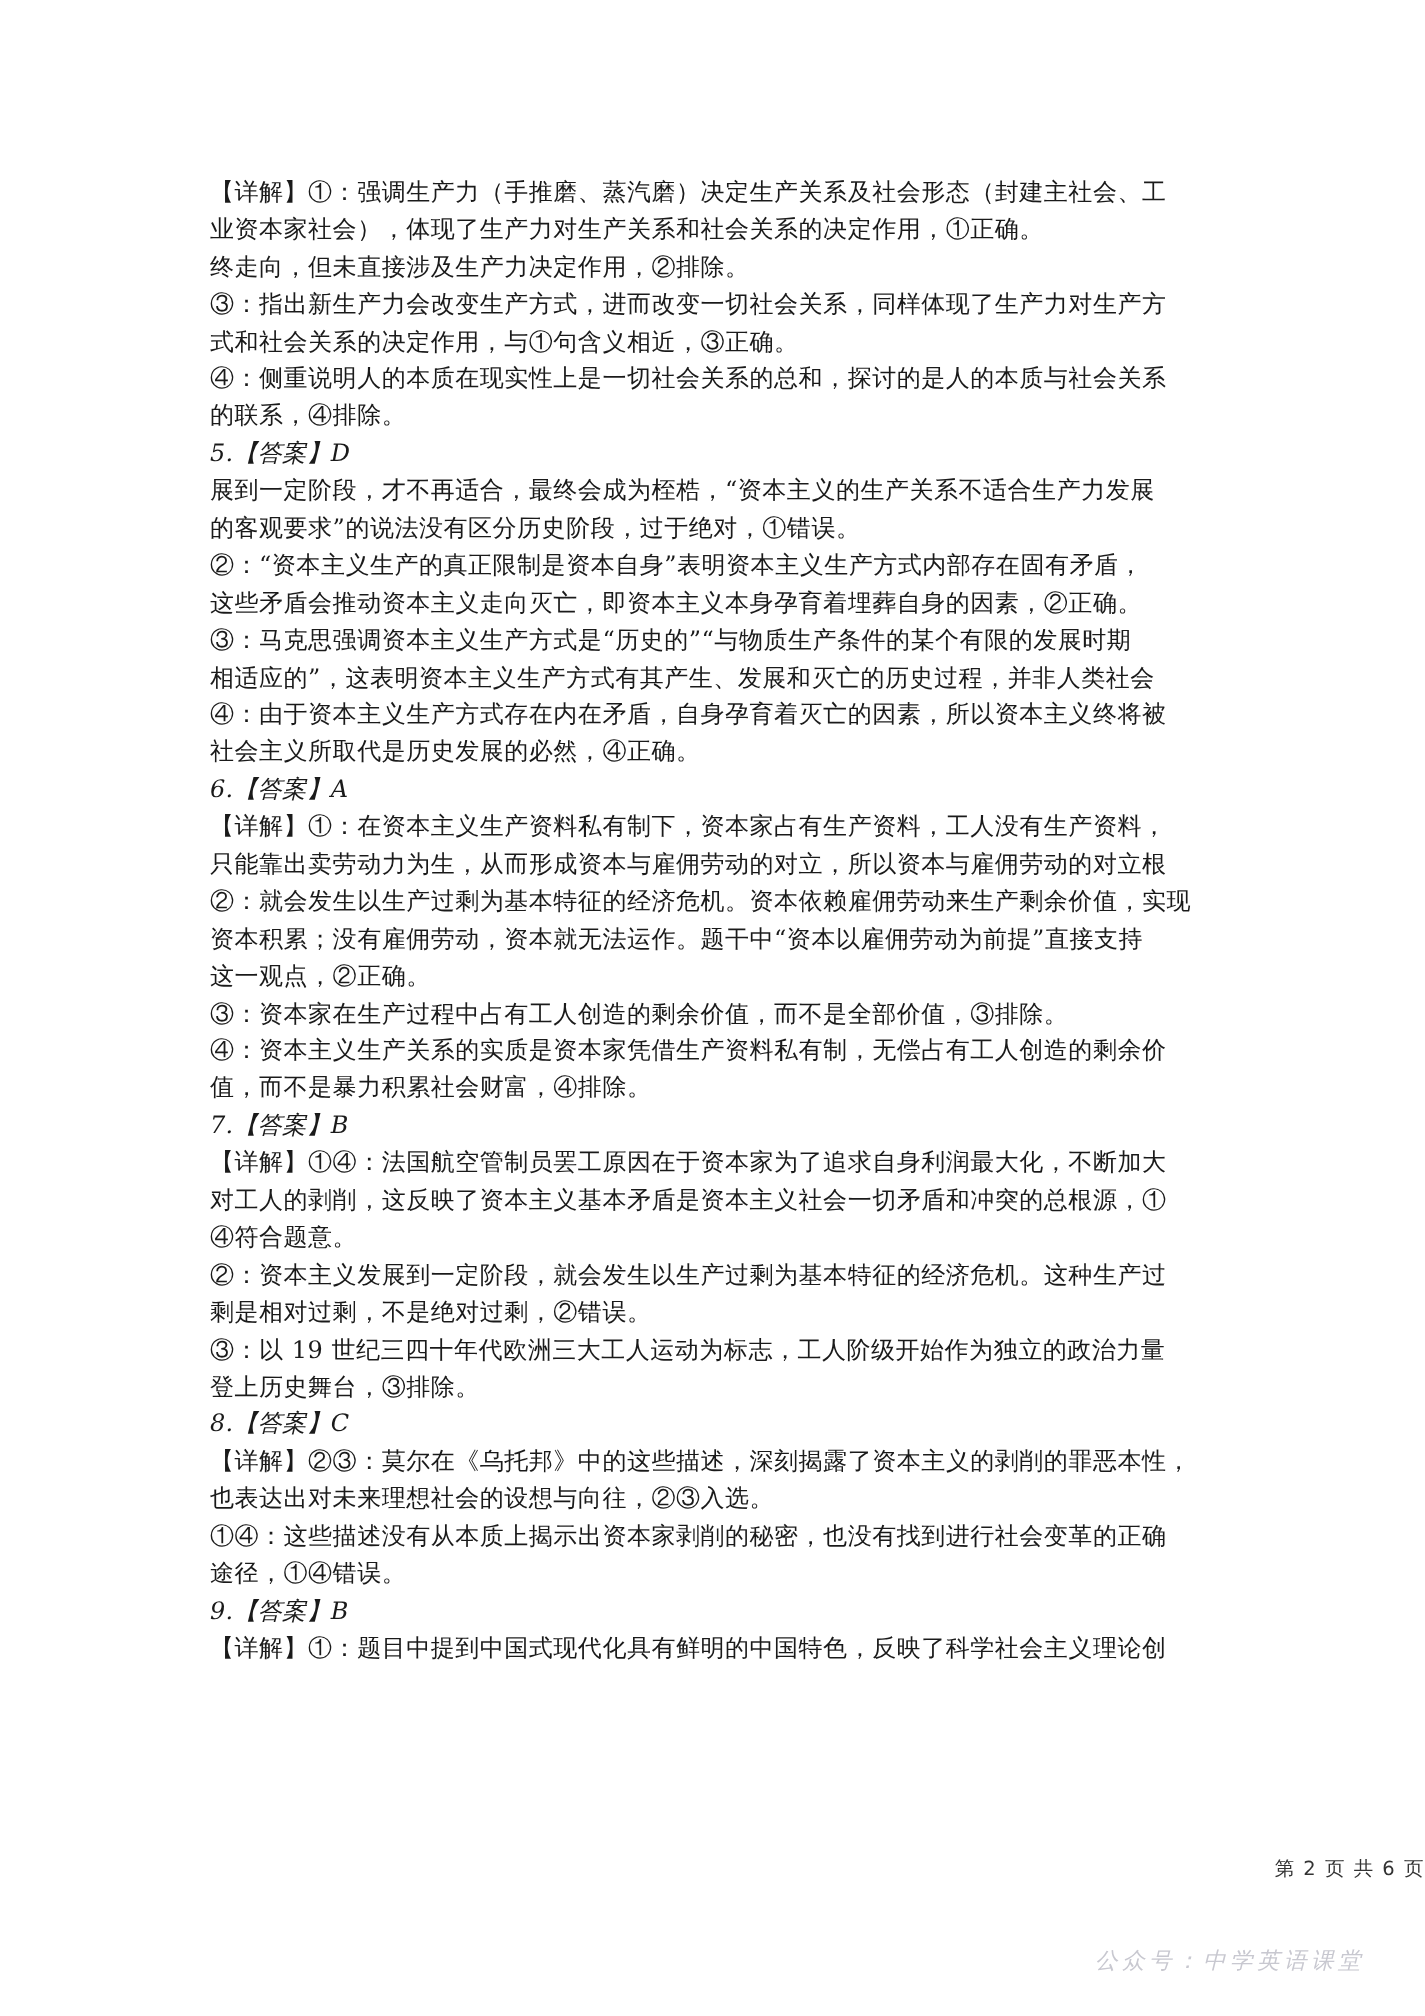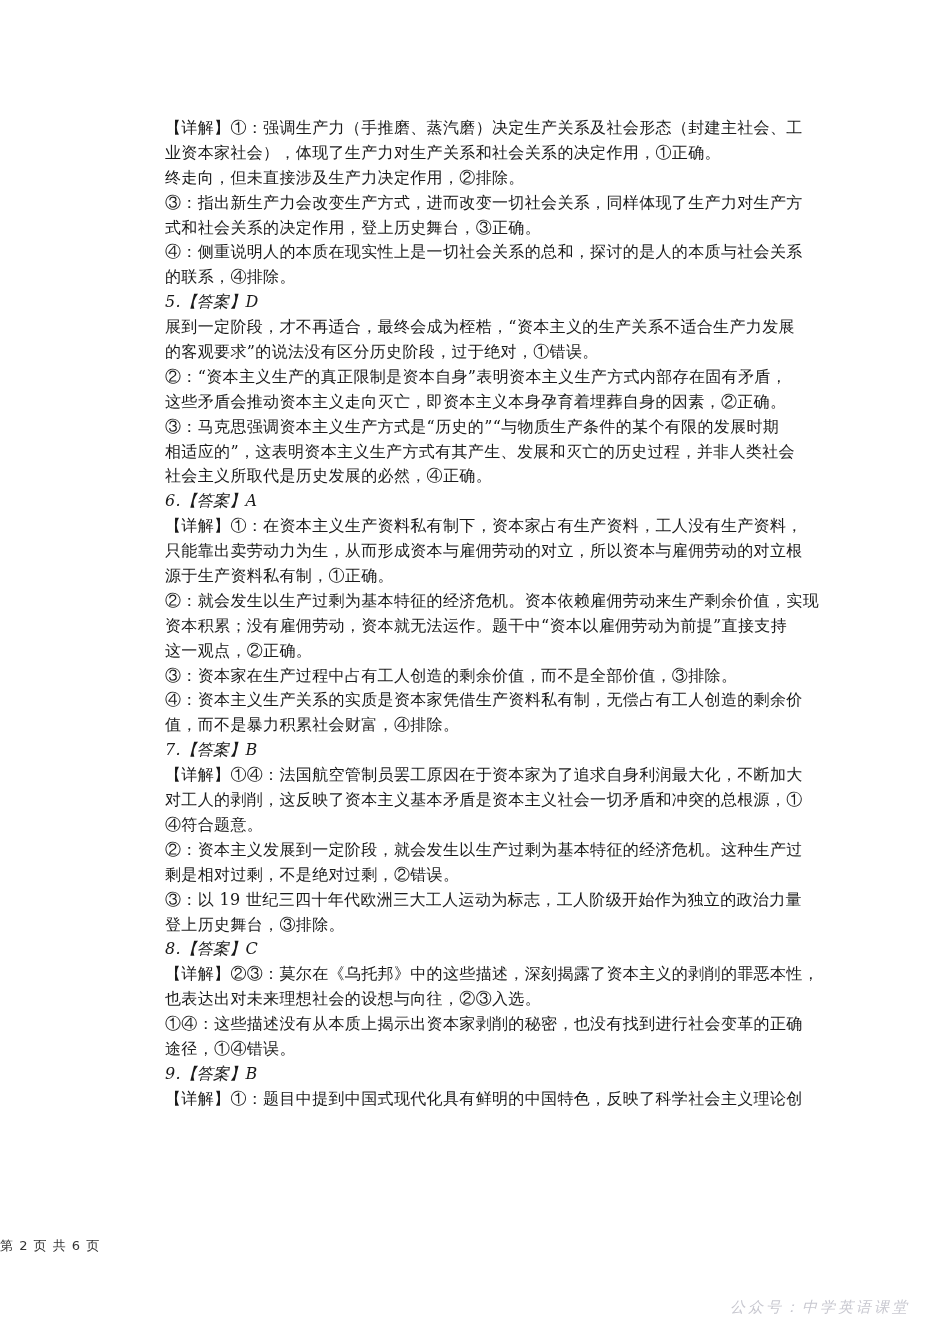--- a/index.html
+++ b/index.html
@@ -13,40 +13,39 @@
     position: relative;
     overflow: hidden;
     font-family: "DejaVu Serif", "Liberation Serif", serif;
     color: #1a1a1a;
   }
   .page {
     position: absolute;
     left: 140px;
     top: 116px;
     width: 668px;
-    margin-left: 25px;
   }
   .line {
     font-size: 16px;
     line-height: 24.9px;
     height: 24.9px;
     white-space: nowrap;
     letter-spacing: 0.35px;
     overflow: visible;
   }
   .answer {
     letter-spacing: 0.2px;
     font-style: italic;
   }
   .footer {
     position: absolute;
     left: 0;
     width: 950px;
     top: 1237px;
-    text-align: left;
+    text-align: right;
     font-family: "DejaVu Sans", "Liberation Sans", sans-serif;
     font-size: 13px;
     color: #333;
     letter-spacing: 1px;
   }
   .watermark {
     position: absolute;
     left: 730px;
     top: 1298px;
     font-family: Liberation Serif, serif;
@@ -57,35 +56,35 @@
   }
 </style>
 </head>
 <body>
 
 <div class="page">
   <div class="line">【详解】①：强调生产力（手推磨、蒸汽磨）决定生产关系及社会形态（封建主社会、工</div>
   <div class="line">业资本家社会），体现了生产力对生产关系和社会关系的决定作用，①正确。</div>
   <div class="line">终走向，但未直接涉及生产力决定作用，②排除。</div>
   <div class="line">③：指出新生产力会改变生产方式，进而改变一切社会关系，同样体现了生产力对生产方</div>
-  <div class="line">式和社会关系的决定作用，登上历史舞台，③正确。</div>
+  <div class="line">式和社会关系的决定作用，与①句含义相近，③正确。</div>
   <div class="line">④：侧重说明人的本质在现实性上是一切社会关系的总和，探讨的是人的本质与社会关系</div>
   <div class="line">的联系，④排除。</div>
   <div class="line answer">5.【答案】D</div>
   <div class="line">展到一定阶段，才不再适合，最终会成为桎梏，“资本主义的生产关系不适合生产力发展</div>
   <div class="line">的客观要求”的说法没有区分历史阶段，过于绝对，①错误。</div>
   <div class="line">②：“资本主义生产的真正限制是资本自身”表明资本主义生产方式内部存在固有矛盾，</div>
   <div class="line">这些矛盾会推动资本主义走向灭亡，即资本主义本身孕育着埋葬自身的因素，②正确。</div>
   <div class="line">③：马克思强调资本主义生产方式是“历史的”“与物质生产条件的某个有限的发展时期</div>
   <div class="line">相适应的”，这表明资本主义生产方式有其产生、发展和灭亡的历史过程，并非人类社会</div>
+  <div class="line">④：由于资本主义生产方式存在内在矛盾，自身孕育着灭亡的因素，所以资本主义终将被</div>
   <div class="line">社会主义所取代是历史发展的必然，④正确。</div>
   <div class="line answer">6.【答案】A</div>
   <div class="line">【详解】①：在资本主义生产资料私有制下，资本家占有生产资料，工人没有生产资料，</div>
   <div class="line">只能靠出卖劳动力为生，从而形成资本与雇佣劳动的对立，所以资本与雇佣劳动的对立根</div>
-  <div class="line">源于生产资料私有制，①正确。</div>
   <div class="line">②：就会发生以生产过剩为基本特征的经济危机。资本依赖雇佣劳动来生产剩余价值，实现</div>
   <div class="line">资本积累；没有雇佣劳动，资本就无法运作。题干中“资本以雇佣劳动为前提”直接支持</div>
   <div class="line">这一观点，②正确。</div>
   <div class="line">③：资本家在生产过程中占有工人创造的剩余价值，而不是全部价值，③排除。</div>
   <div class="line">④：资本主义生产关系的实质是资本家凭借生产资料私有制，无偿占有工人创造的剩余价</div>
   <div class="line">值，而不是暴力积累社会财富，④排除。</div>
   <div class="line answer">7.【答案】B</div>
   <div class="line">【详解】①④：法国航空管制员罢工原因在于资本家为了追求自身利润最大化，不断加大</div>
   <div class="line">对工人的剥削，这反映了资本主义基本矛盾是资本主义社会一切矛盾和冲突的总根源，①</div>
   <div class="line">④符合题意。</div>

